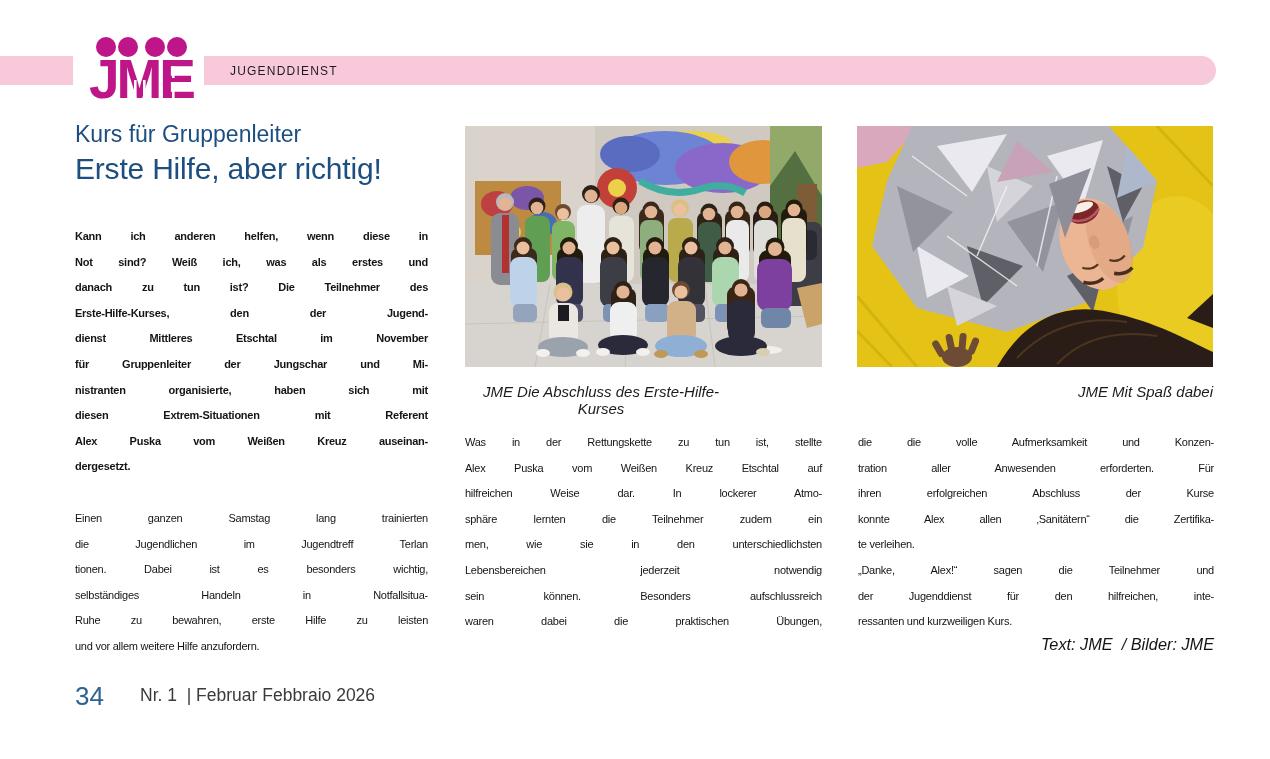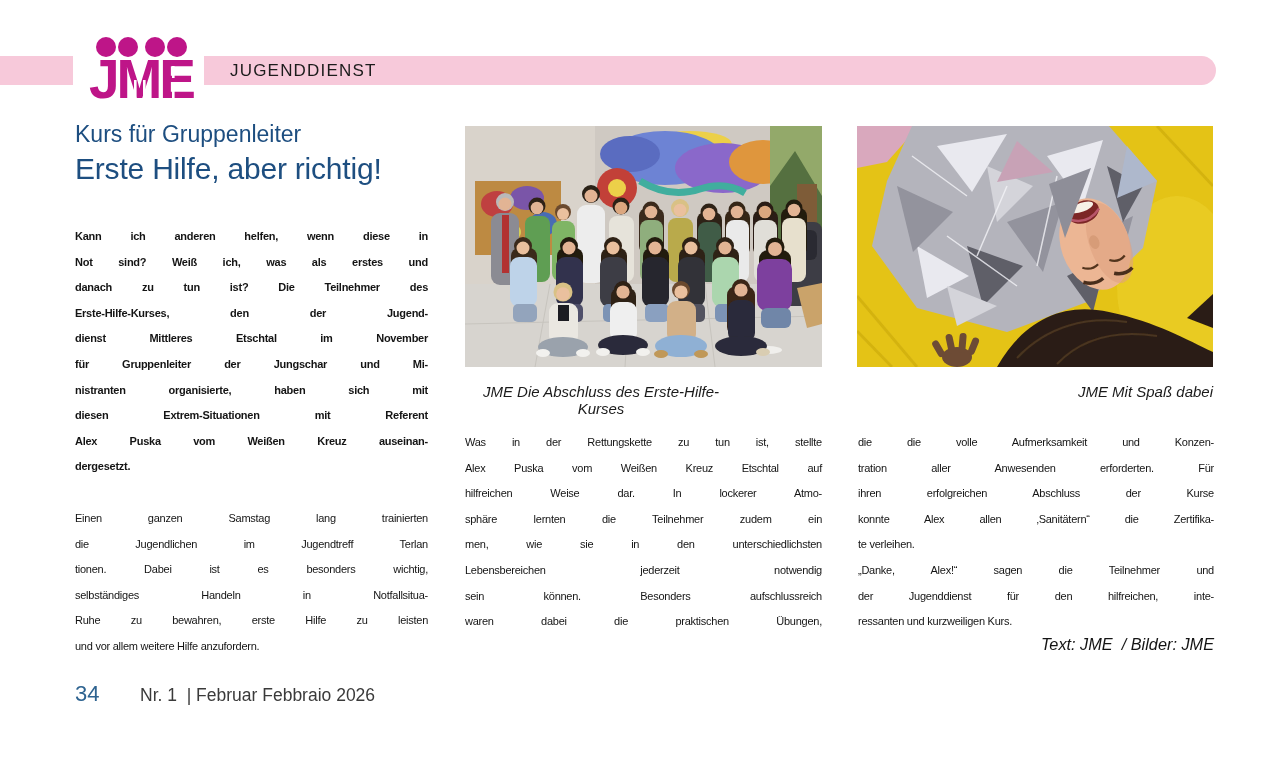--- a/index.html
+++ b/index.html
@@ -4,21 +4,21 @@
 <style>
   html,body { margin:0; padding:0; background:#ffffff; }
   .page {
     position:relative; width:1270px; height:759px; background:#ffffff;
     font-family:"Liberation Sans", sans-serif; overflow:hidden;
   }
   
   .band-left { position:absolute; left:0; top:56px; width:73px; height:29px; background:var(--band-pink,#f7c9da); }
   .band-main { position:absolute; left:204px; top:56px; width:1012px; height:29px; background:var(--band-pink,#f7c9da);
                border-radius:0 14.5px 14.5px 0; display:flex; align-items:center; }
-  .band-label { margin-left:26px; font-size:17px; letter-spacing:1.2px; color:#1c1c1c; }
+  .band-label { margin-left:26px; font-size:12px; letter-spacing:1.2px; color:#1c1c1c; }
   .logo { position:absolute; left:82px; top:36px; width:118px; height:64px; color:var(--brand-magenta,#be1588); }
   
   .kicker { position:absolute; left:75px; top:121px; font-size:23px; color:var(--heading-blue,#1d4e80); letter-spacing:0;text-align:center; }
   .title  { position:absolute; left:75px; top:152px; font-size:30px; color:var(--heading-blue,#1d4e80); letter-spacing:-0.2px; }
   
   .col { position:absolute; color:#141414; font-size:11px; line-height:25.6px; letter-spacing:-0.25px; }
   .tline { text-align:justify; text-align-last:justify; min-height:25.6px; }
   .tline:last-child { text-align-last:left; }
   .justify-last .tline:last-child { text-align-last:justify; }
   .col-bold { font-weight:bold; }
@@ -31,21 +31,21 @@
             font-size:16.3px; color:#141414; white-space:pre; }
   
   .photo { position:absolute; top:126px; height:241px; overflow:hidden; background:#ddd; }
   #photo1 { left:465px; width:357px; }
   #photo2 { left:857px; width:356px; }
   .photo svg { display:block; }
   .caption { position:absolute; top:383px; font-style:italic; font-size:15px; color:#1b1b1b; }
   #cap1 { left:465px; width:357px; text-align:center; padding-right:85px; box-sizing:border-box; }
   #cap2 { left:857px; width:356px; text-align:right; }
   
-  .page-num { position:absolute; left:75px; top:681px; font-size:22px; color:var(--page-blue,#2e6390); }
+  .page-num { position:absolute; left:75px; top:681px; font-size:26px; color:var(--page-blue,#2e6390); }
   .issue    { position:absolute; left:140px; top:685px; font-size:17.5px; color:#3a3a3a; white-space:pre; }
 </style>
 </head>
 <body>
 
 <div class="page">
 
   <div class="band-left"></div>
   <div class="band-main">
     <span class="band-label">JUGENDDIENST</span>

